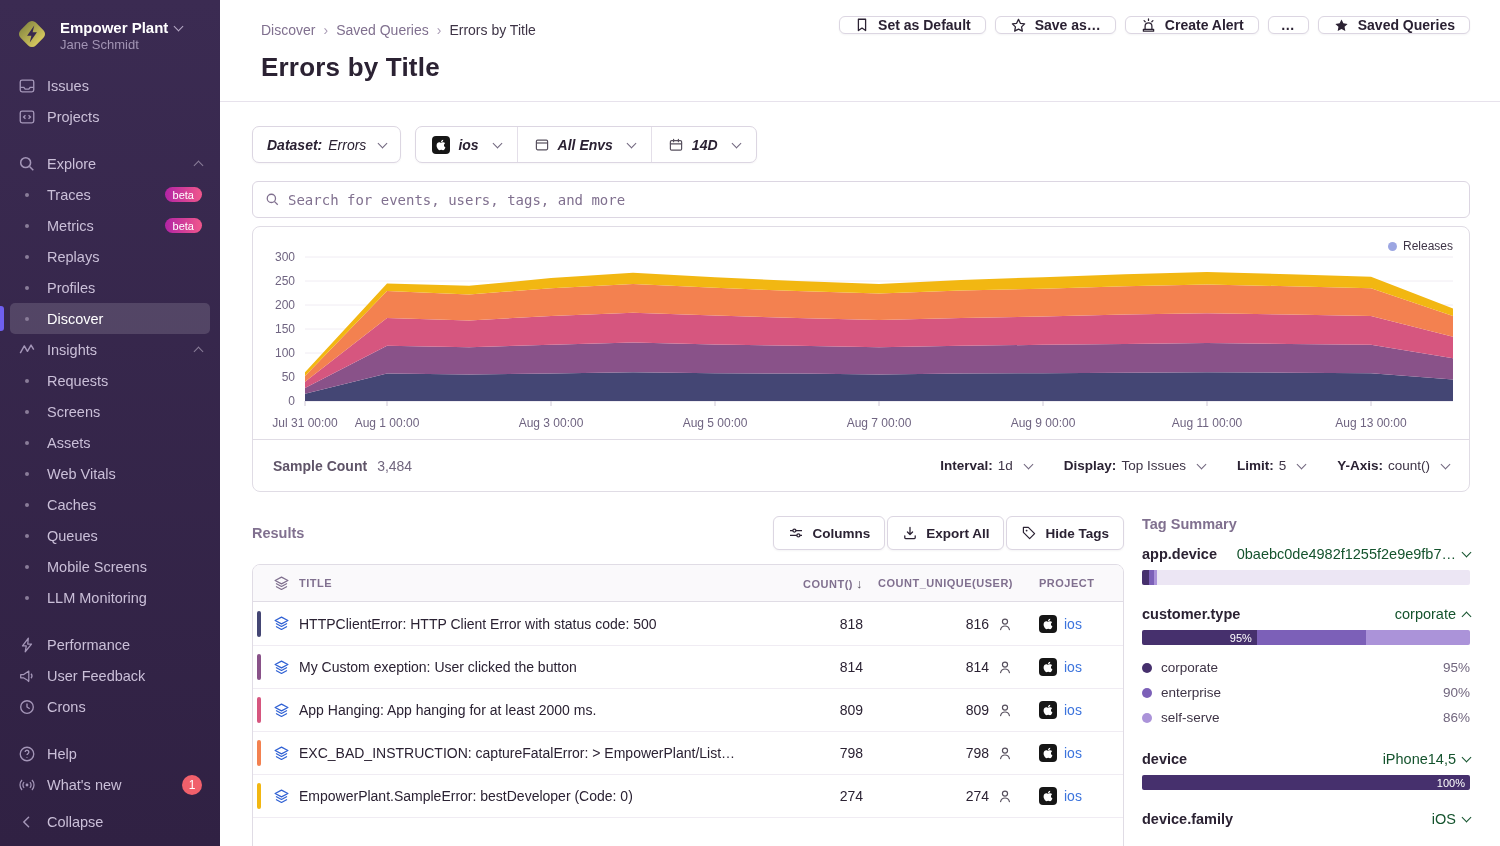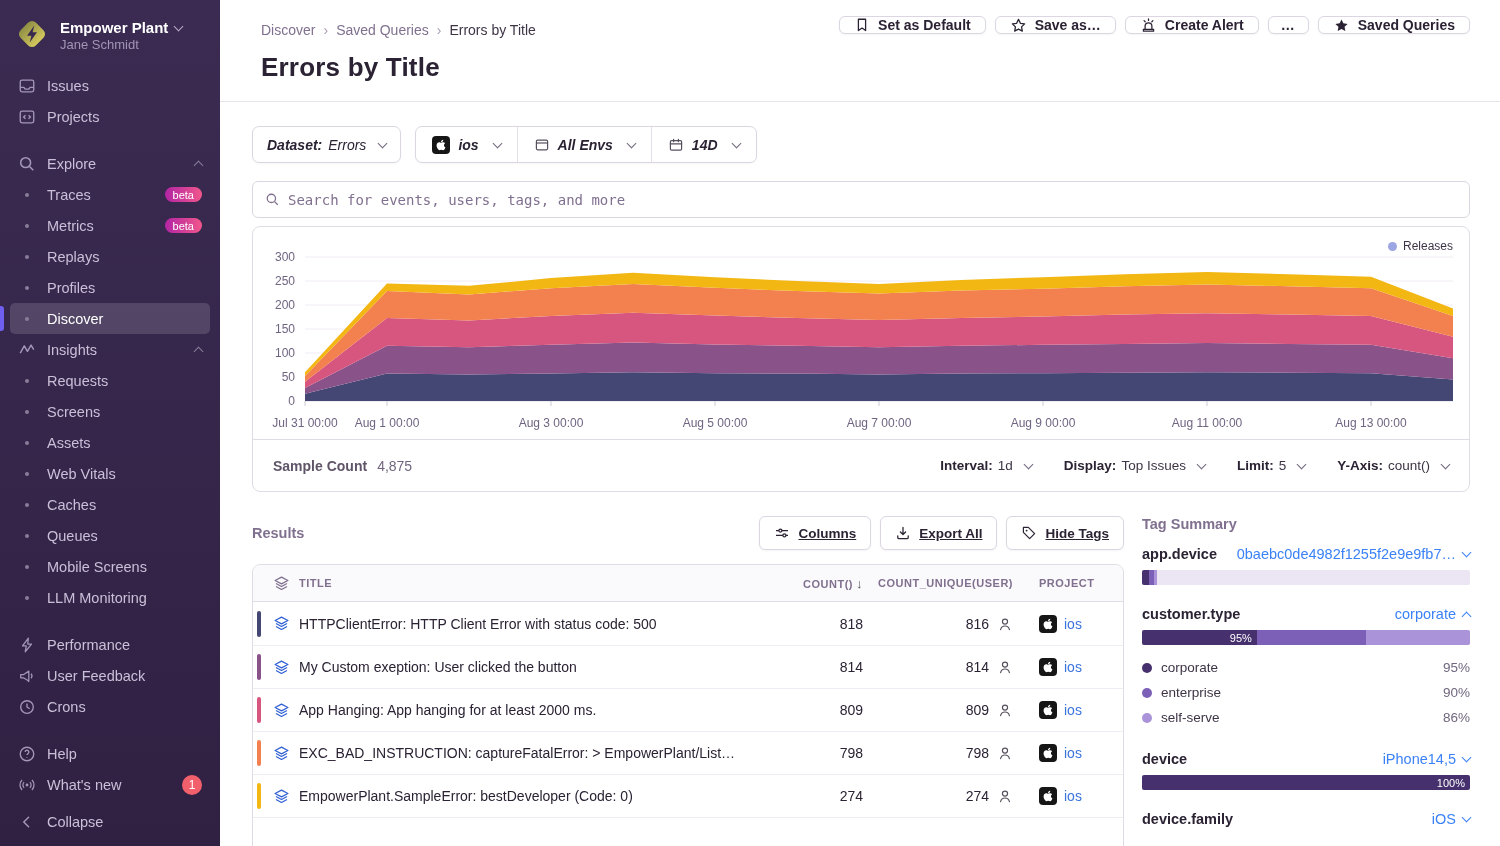--- a/index.html
+++ b/index.html
@@ -85,21 +85,21 @@
   .ctrl { display:flex; align-items:center; gap:5px; font-size:13.5px; cursor:pointer; }
   .ctrl b { font-weight:bold; }
   .ctrl .cval { color:#3e3446; }
   .ctrl .fchev { margin-top:-2px; }
 
   
   .results-area { display:flex; gap:18px; margin-top:24px; align-items:flex-start; }
   .results-col { flex:1; min-width:0; }
   .results-head { display:flex; align-items:center; justify-content:space-between; }
   .sec-heading { color:#80708f; font-weight:bold; font-size:14.5px; }
-  .results-btns { display:flex; gap:9px;text-decoration:underline; }
+  .results-btns { display:flex; gap:2px; }
   .btn.small { height:34px; font-size:13.5px; }
 
   .table { margin-top:14px; border:1px solid #e0dce5; border-radius:8px; overflow:hidden; background:#fff; }
   .trow { display:grid; grid-template-columns:10px 36px minmax(0,1fr) 100px 150px 110px; align-items:center; }
   .thead { background:#faf9fb; height:37px; border-bottom:1px solid #e0dce5; color:#80708f;
            font-size:11px; font-weight:bold; letter-spacing:.5px; }
   .thead .hicon { display:flex; justify-content:center; color:#80708f; cursor:pointer; }
   .col-right { text-align:right; justify-self:end; }
   .tbody-row { height:43px; border-top:1px solid #f0ecf3; font-size:14px; }
   .tbody-row:first-child { border-top:none; }
@@ -114,21 +114,21 @@
                align-items:center; justify-content:center; flex-shrink:0; }
   .proj-link { color:#3c74dd; cursor:pointer; }
   .sort-arrow { font-size:13px; margin-left:3px; color:#57505e; }
 
   
   .tags-col { width:328px; flex-shrink:0; }
   .tag-list { margin-top:14px; }
   .tag-block { margin-bottom:21px; }
   .tag-head { display:flex; align-items:center; justify-content:space-between; font-size:14.5px; }
   .tag-name { font-weight:bold; color:#2b2233; }
-  .tag-val { color:#3b82f6; display:flex; align-items:center; cursor:pointer; }
+  .tag-val { color:#14532d; display:flex; align-items:center; cursor:pointer; }
   .tag-bar { margin-top:8px; height:15px; border-radius:2px; overflow:hidden; display:flex; background:#ece6f4; }
   .tag-seg { height:100%; display:flex; align-items:center; justify-content:flex-end; }
   .tag-seg span { color:#fff; font-size:11px; padding-right:5px; }
   .tag-legend { margin-top:10px; }
   .tag-leg-row { display:flex; align-items:center; height:25px; font-size:13.5px; }
   .tag-leg-row .dot { width:10px; height:10px; border-radius:50%; margin-right:9px; flex-shrink:0; }
   .tag-leg-row .leg-label { color:#3e3446; }
   .tag-leg-row .leg-pct { margin-left:auto; color:#71667e; }
 </style>
 </head>
@@ -470,21 +470,21 @@
             <line x1="790" x2="790" y1="170" y2="175" stroke="#cfc8d6"></line>
             <text class="axis" x="790" y="196" text-anchor="middle">Aug 9 00:00</text>
             <line x1="954" x2="954" y1="170" y2="175" stroke="#cfc8d6"></line>
             <text class="axis" x="954" y="196" text-anchor="middle">Aug 11 00:00</text>
             <line x1="1118" x2="1118" y1="170" y2="175" stroke="#cfc8d6"></line>
             <text class="axis" x="1118" y="196" text-anchor="middle">Aug 13 00:00</text>
           </svg></div>
       <div class="chart-footer">
         <div class="sample">
           <span class="slabel">Sample Count</span>
-          <span class="sval">4,875</span>
+          <span class="sval">3,484</span>
         </div>
         <div class="footer-controls">
           <div class="ctrl">
             <b>Interval:</b>
             <span class="cval">1d</span>
             <span class="chev fchev"></span>
           </div>
           <div class="ctrl">
             <b>Display:</b>
             <span class="cval">Top Issues</span>

